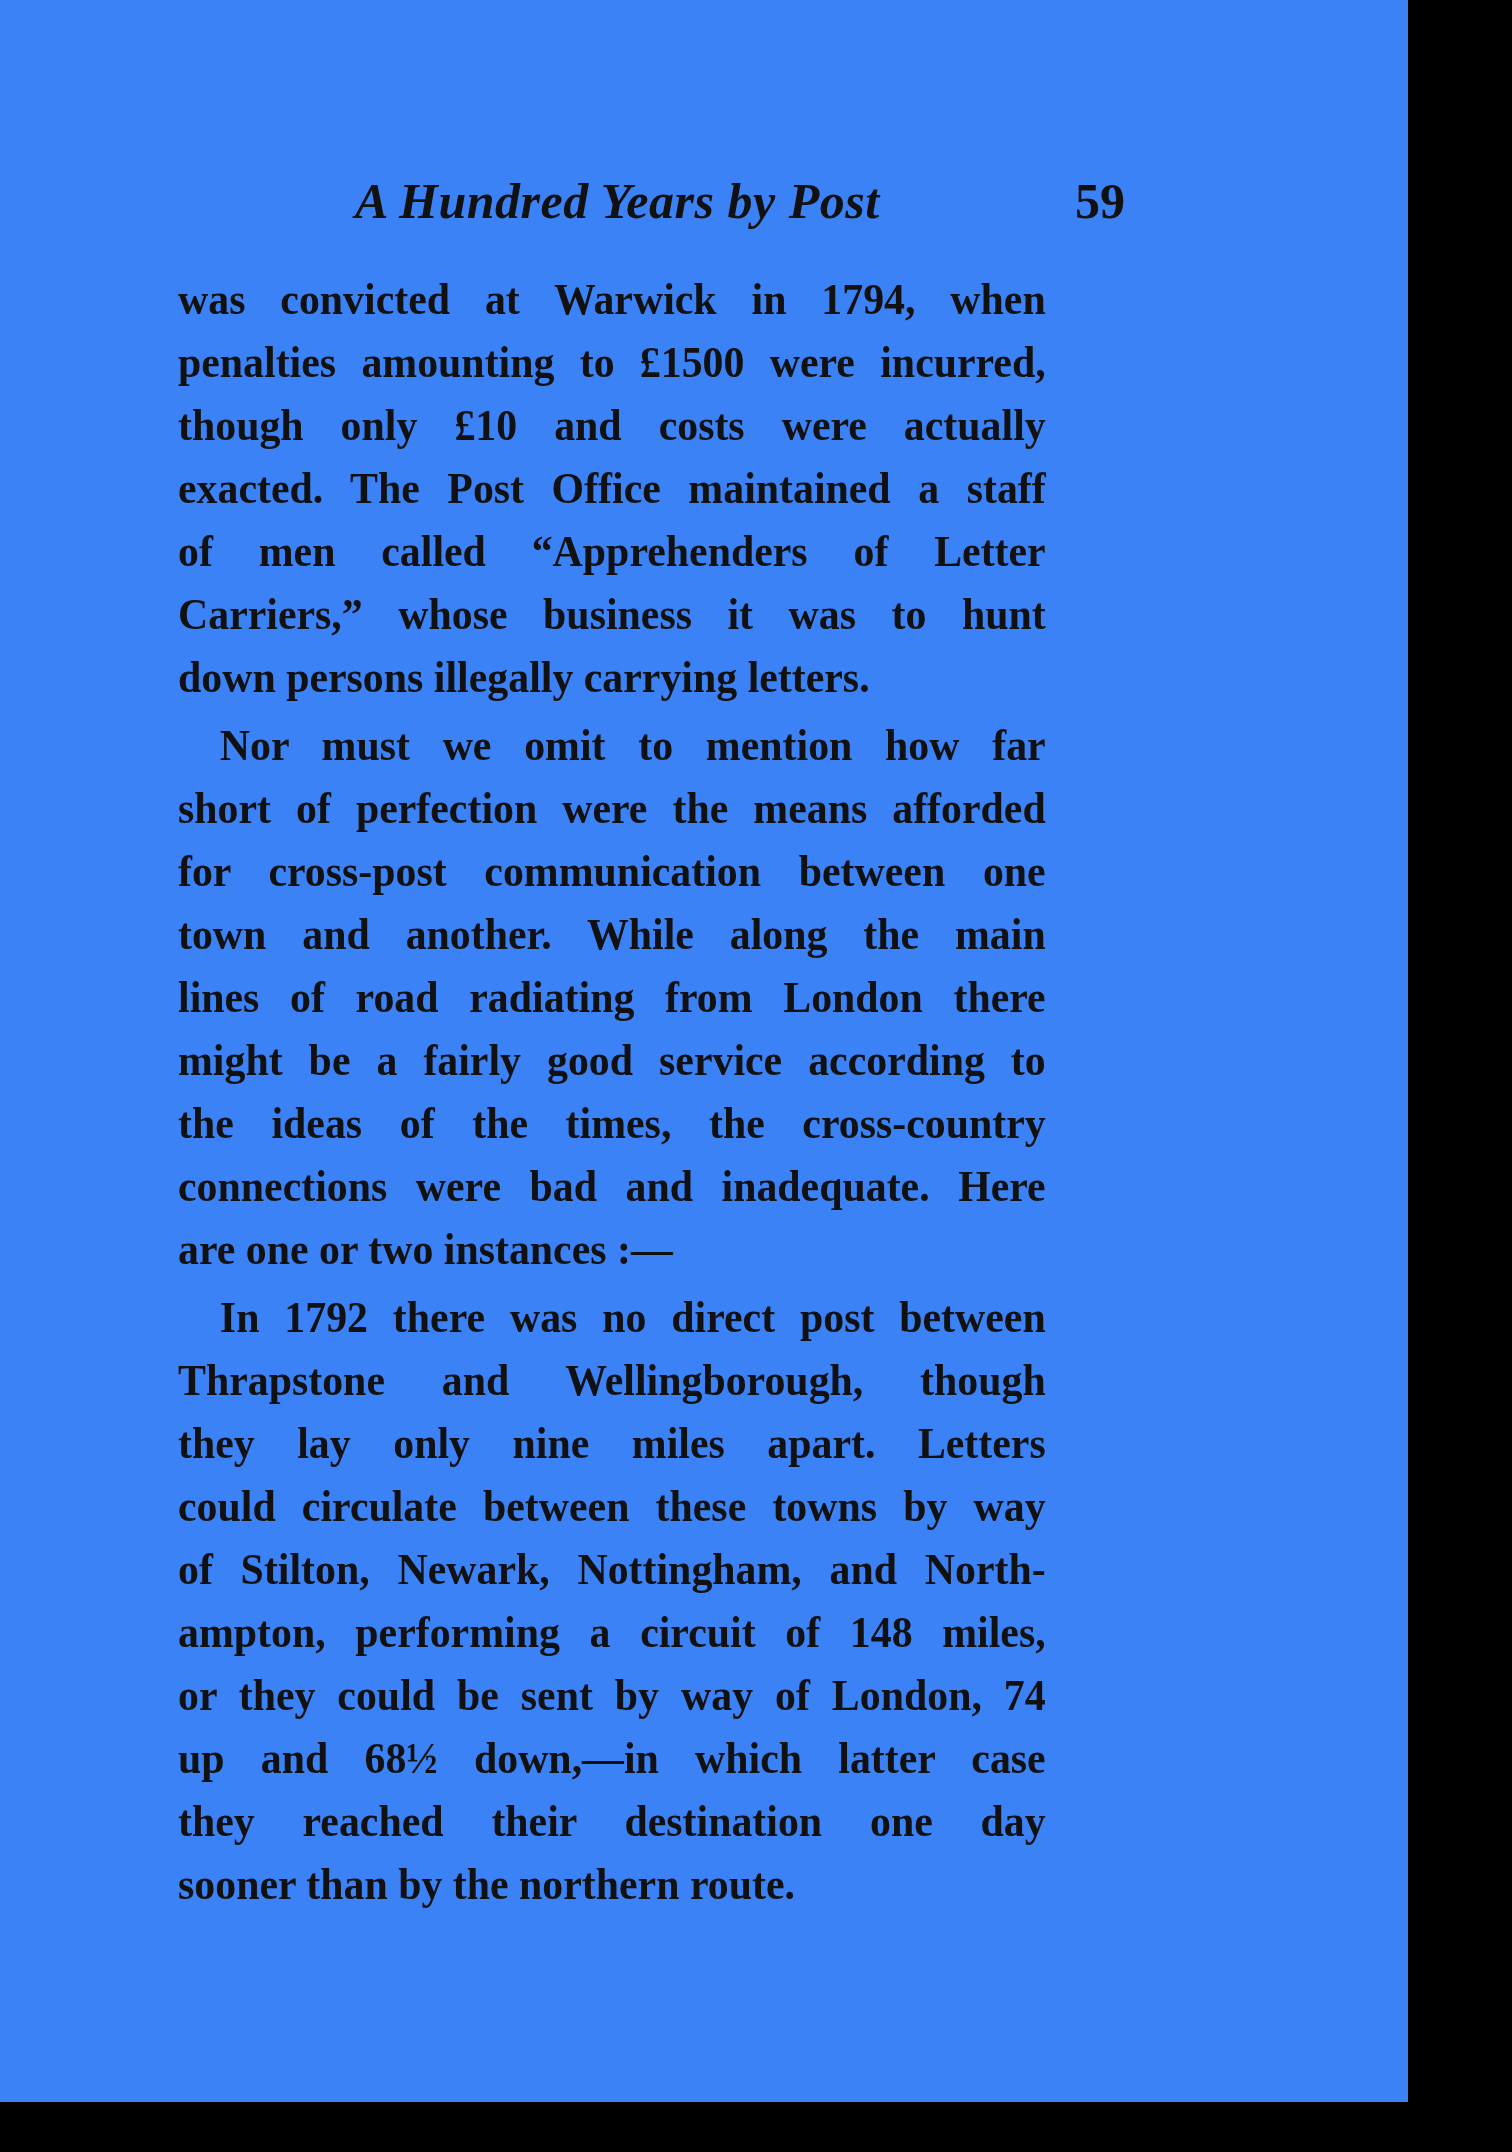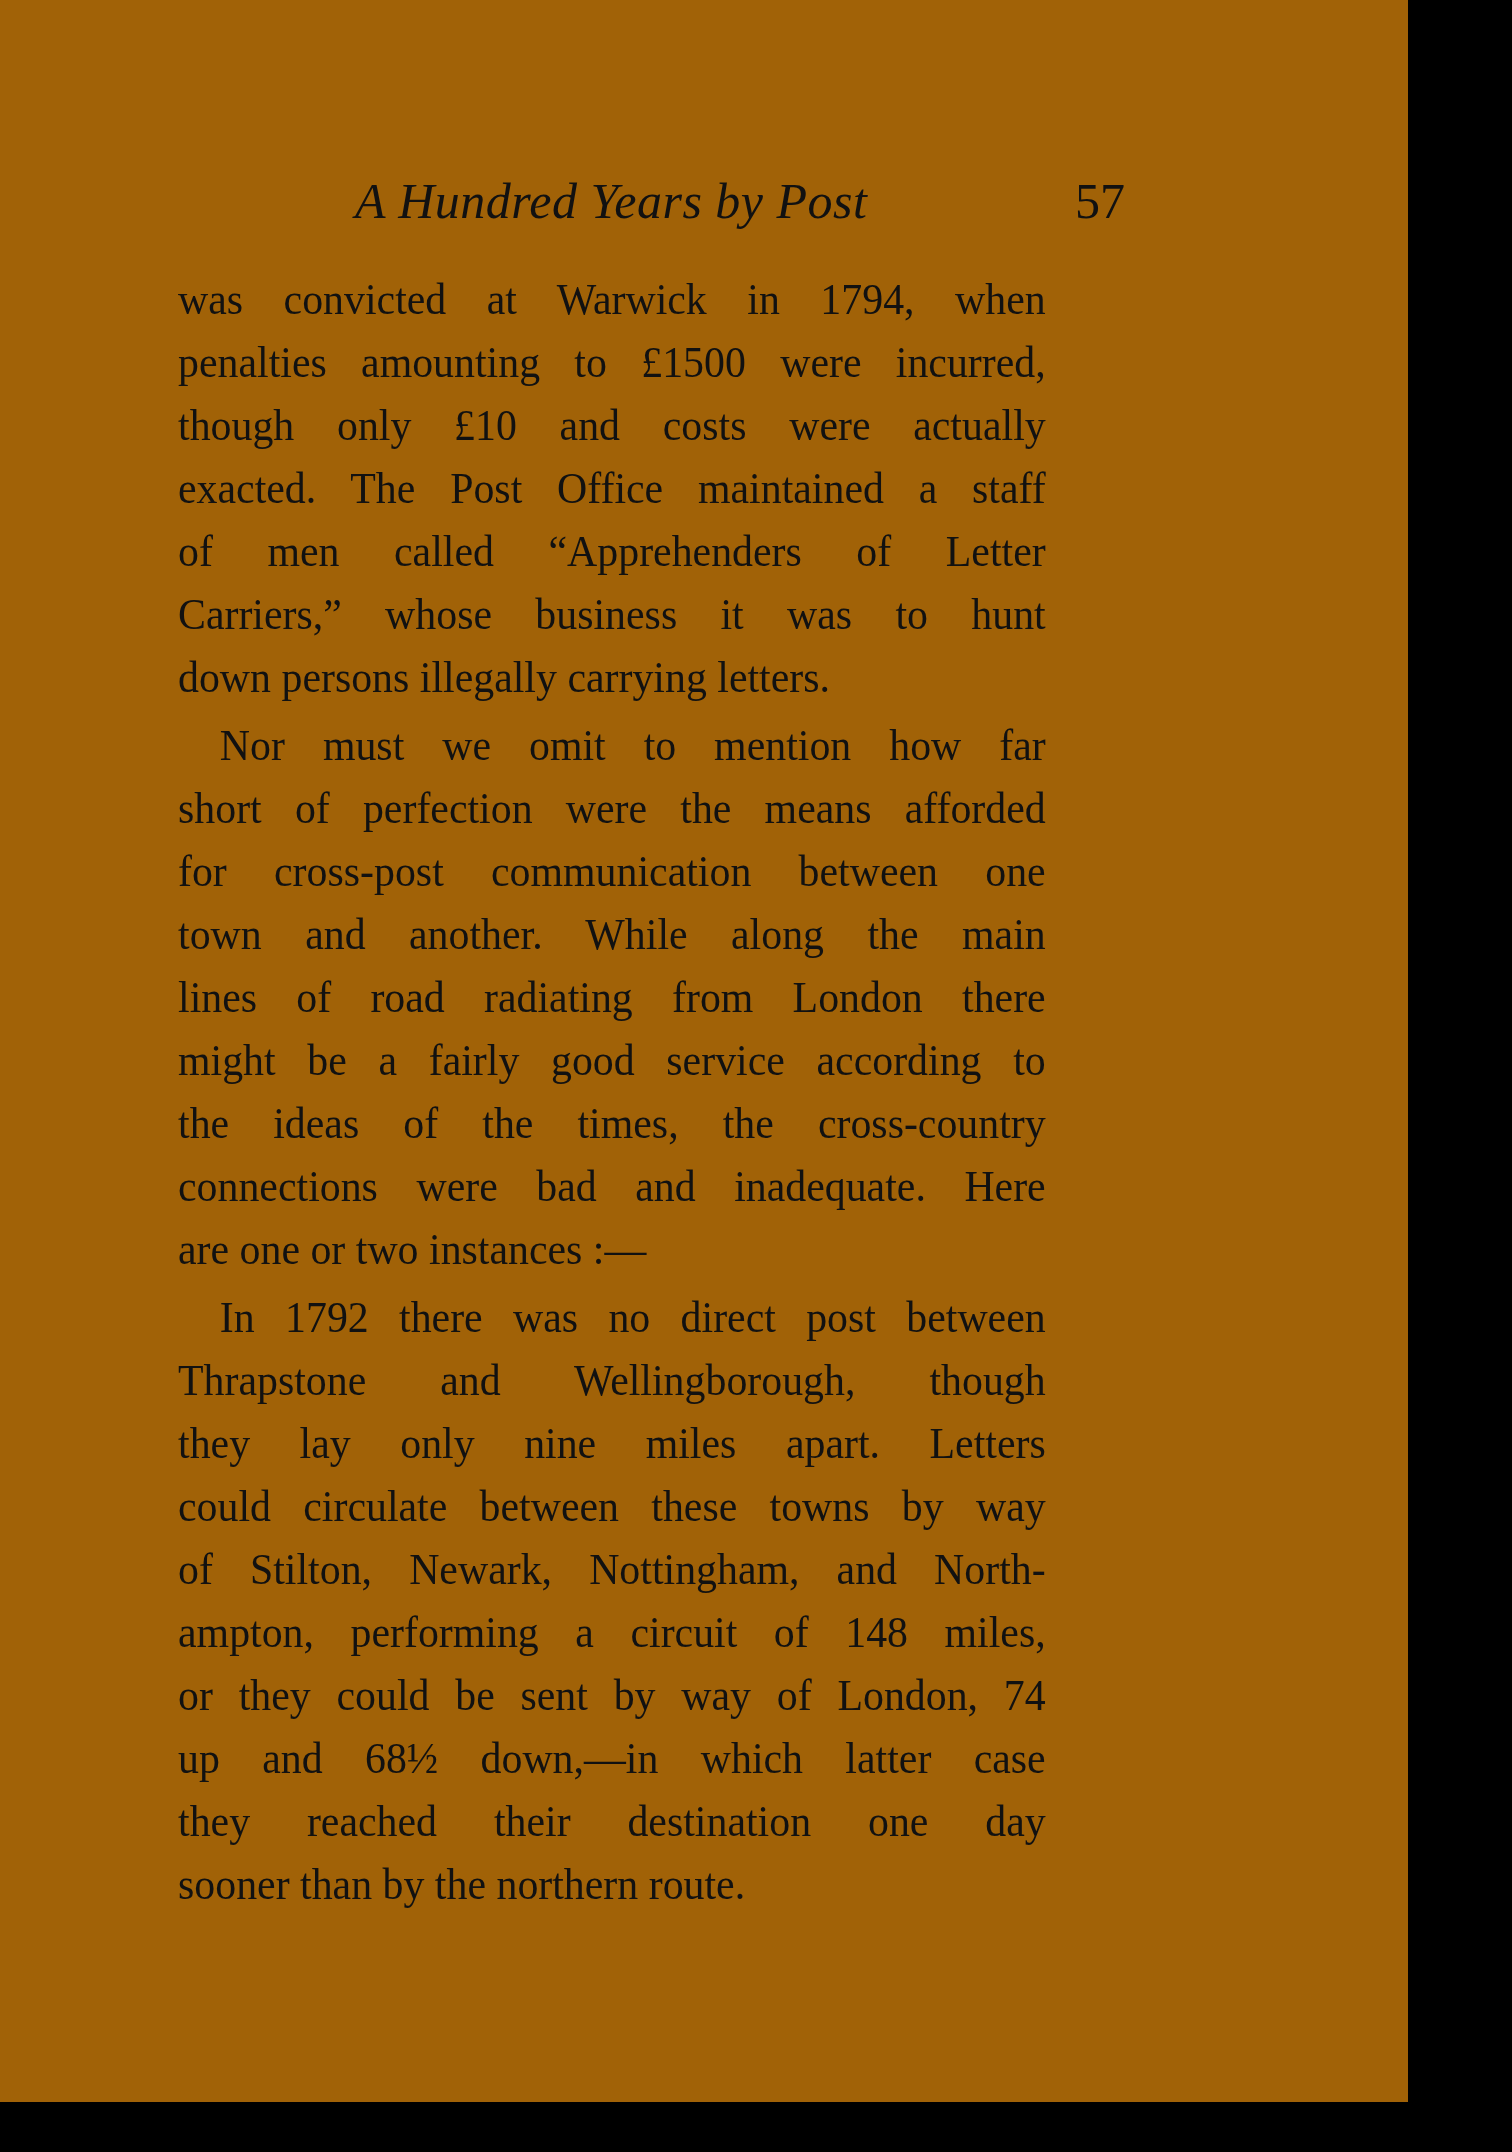--- a/index.html
+++ b/index.html
@@ -4,21 +4,22 @@
 <style>
   html, body { margin: 0; padding: 0; }
   body {
     width: 1512px; height: 2152px; position: relative; overflow: hidden;
     background: #000;
     font-family: "DejaVu Serif", "Liberation Serif", serif;
   }
   .page {
     position: absolute; left: 0; top: 0;
     width: 1408px; height: 2108px;
-    background: #a16207;
+    background: #3b82f6;
+    font-weight: bold;
   }
   .header {
     position: absolute; top: 172px; left: 355px; width: 770px; height: 60px;
     color: #111;
   }
   .running-title {
     position: absolute; left: 0; top: 0;
     font-family: "Liberation Serif", serif; font-style: italic;
     font-size: 50px; letter-spacing: 0.5px;
   }
@@ -47,21 +48,21 @@
     position: absolute; left: 0; bottom: 0; width: 1512px; height: 50px;
     background: #000;
   }
 </style>
 </head>
 <body>
 
 <div class="page">
   <div class="header">
     <span class="running-title">A Hundred Years by Post</span>
-    <span class="page-number">57</span>
+    <span class="page-number">59</span>
   </div>
 
   <div class="body-text">
     <div class="para">
       <span class="line">was convicted at Warwick in 1794, when</span>
       <span class="line">penalties amounting to £1500 were incurred,</span>
       <span class="line">though only £10 and costs were actually</span>
       <span class="line">exacted. The Post Office maintained a staff</span>
       <span class="line">of men called “Apprehenders of Letter</span>
       <span class="line">Carriers,” whose business it was to hunt</span>

